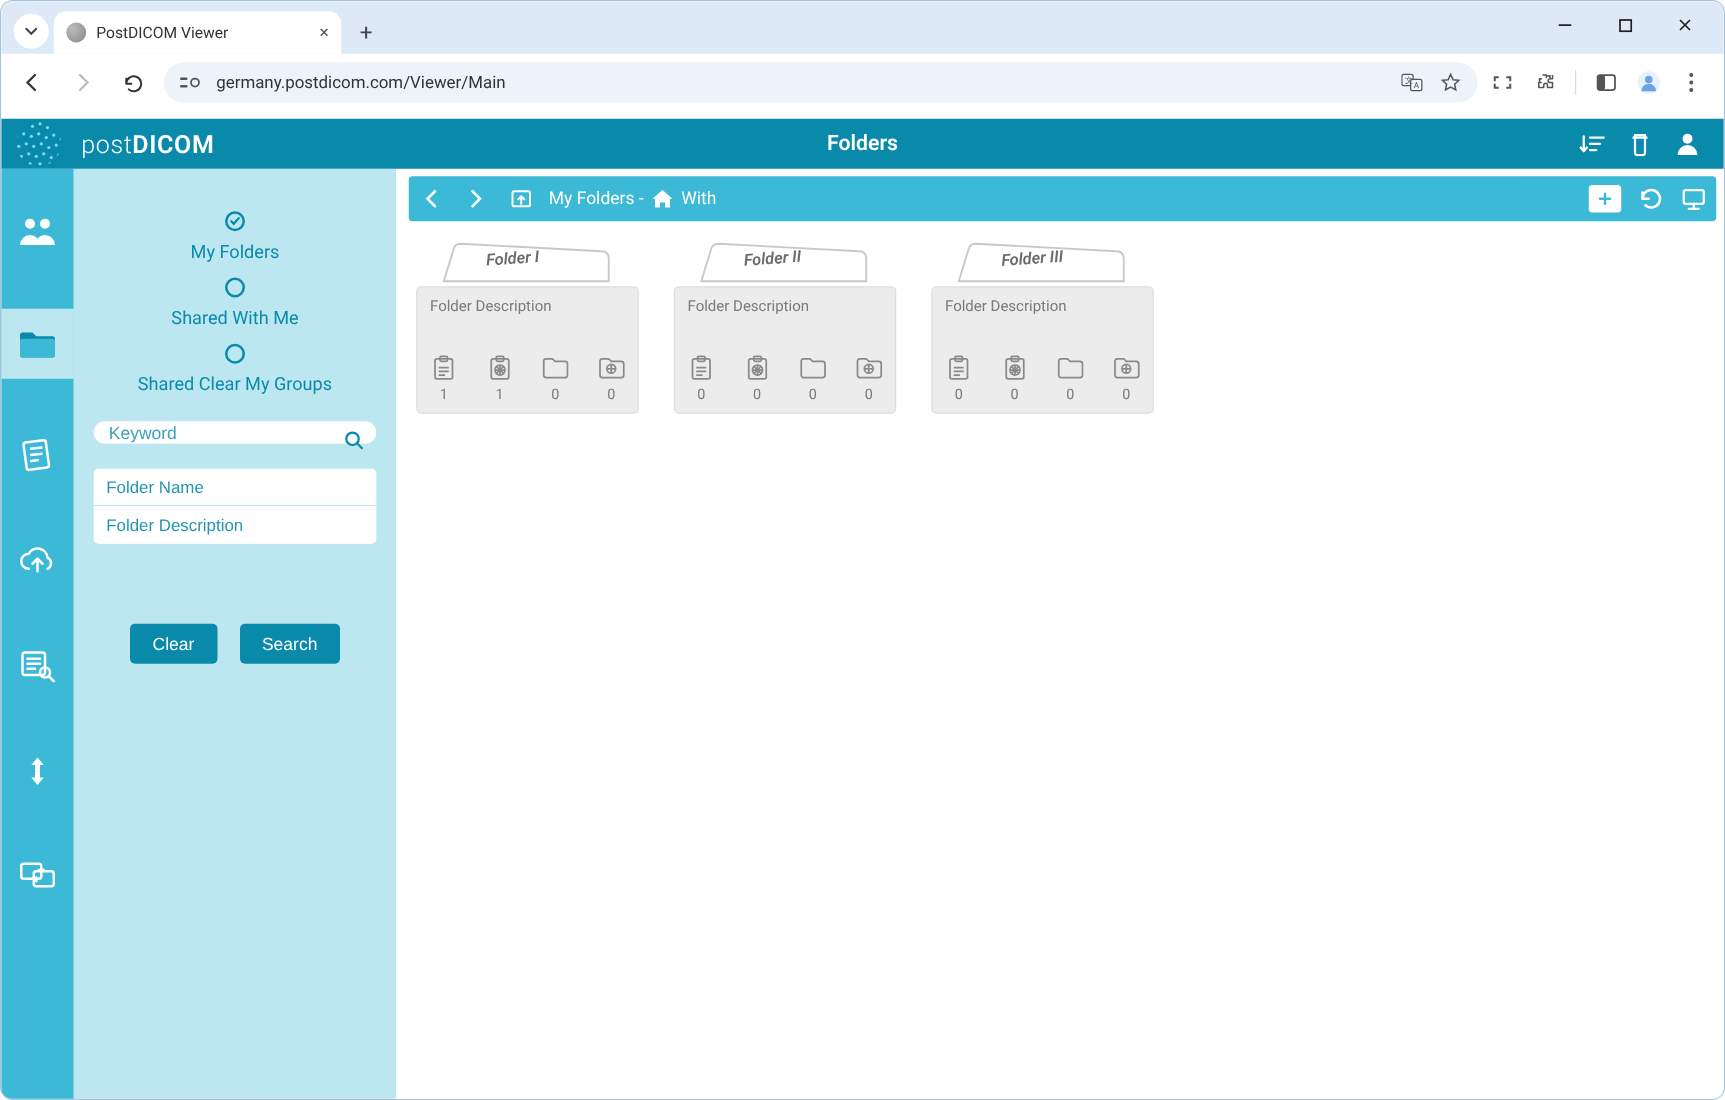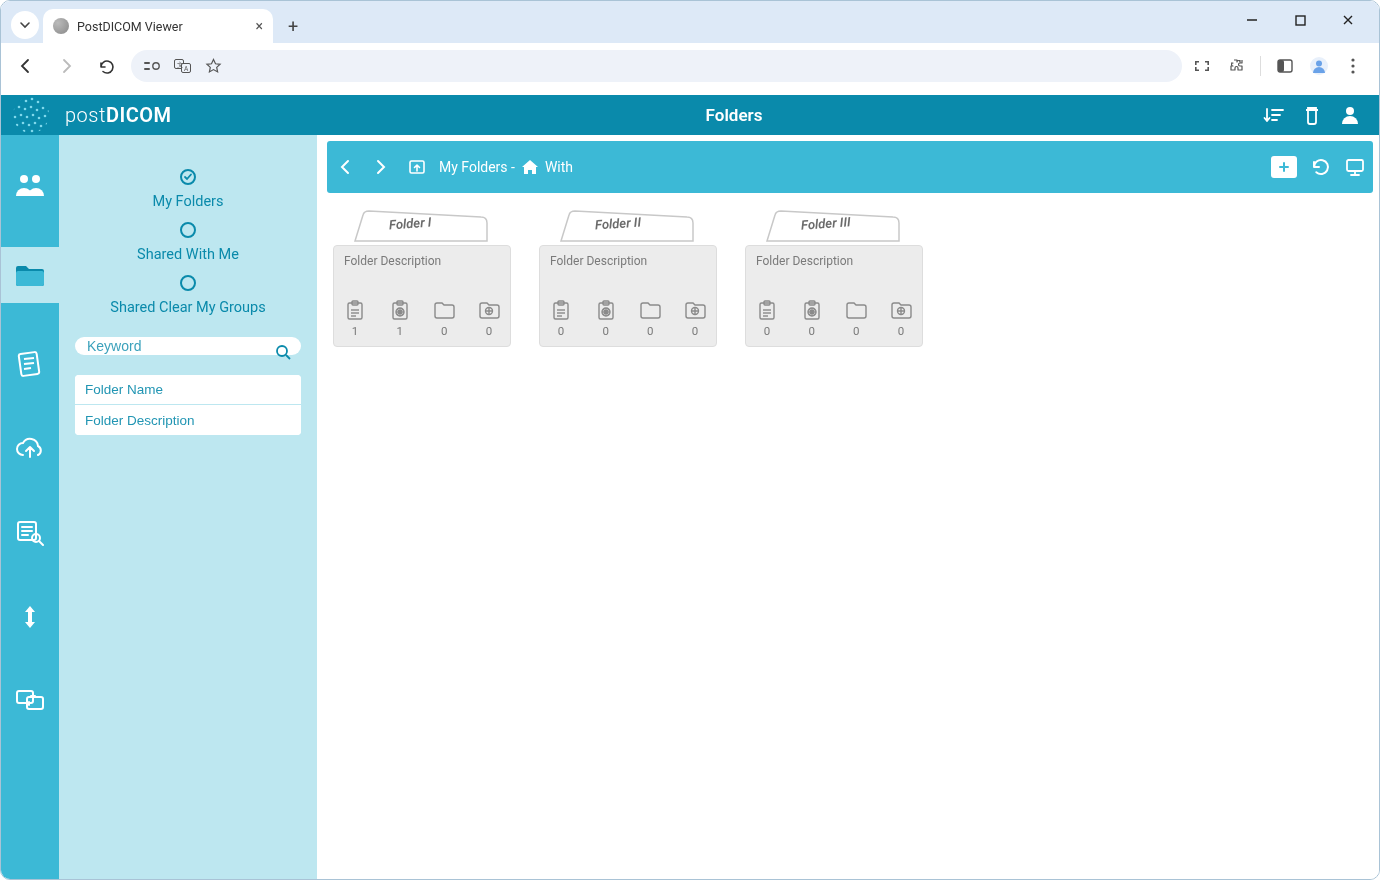--- a/index.html
+++ b/index.html
@@ -28,21 +28,21 @@
   .ext-row { display: flex; gap: 14px; align-items: center; padding-right: 6px; }
   .divider-v { width: 1px; height: 20px; background: #ddd; }
 
   
   .app { height: calc(880px - 88px); display: flex; flex-direction: column; }
   .app-header { height: 40px; background: #0a8aab; display: flex; align-items: center; color: #fff; position: relative; gap: 17px; }
   .brand { display: flex; align-items: center; gap: 10px; padding-left: 6px; }
   .brand-logo { width: 48px; height: 40px; display: flex; align-items: center; justify-content: center; }
   .brand-text { font-size: 20px; font-weight: 600; letter-spacing: .5px; }
   .brand-text .light { font-weight: 300; }
-  .header-title { position: absolute; left: 50%; transform: translateX(-50%); font-size: 17px; font-weight: 600; margin-left: 44px; }
+  .header-title { position: absolute; left: 50%; transform: translateX(-50%); font-size: 17px; font-weight: 600; }
   .header-right { margin-left: auto; display: flex; gap: 18px; padding-right: 18px; align-items: center; }
 
   .app-body { flex: 1; display: flex; min-height: 0; }
   .rail { width: 58px; background: #3cb9d6; display: flex; flex-direction: column; align-items: center; padding-top: 88px; gap: 40px; }
   .rail-item { width: 44px; height: 44px; display: flex; align-items: center; justify-content: center; color: #fff; cursor: pointer; border-radius: 6px; }
   .rail-item.active { background: #bde7f0; color: #0a8aab; width: 58px; border-radius: 0; height: 56px; }
   .rail-item.active::after { content: ''; }
 
   .side-panel { width: 258px; background: #bde7f0; padding: 34px 16px 16px 16px; display: flex; flex-direction: column; gap: 20px; color: #0a8aab; }
   .radio-list { display: flex; flex-direction: column; gap: 12px; font-size: 14.5px; }
@@ -58,21 +58,21 @@
 
   .filter-box { background: #fff; border-radius: 4px; overflow: hidden; }
   .filter-box input { width: 100%; height: 30px; border: none; border-bottom: 1px solid #bde7f0; padding: 0 10px; font-size: 13.5px; color: #0a8aab; outline: none; }
   .filter-box input:last-child { border-bottom: none; }
   .filter-box input::placeholder { color: #0a8aab; opacity: .9; }
 
   .btn-row { display: flex; justify-content: center; gap: 18px; margin-top: 44px; }
   .btn { padding: 8px 18px; background: #0a8aab; color: #fff; border: none; border-radius: 4px; font-size: 14px; cursor: pointer; }
 
   .main { flex: 1; background: #fff; border-left: 4px solid #fff; display: flex; flex-direction: column; padding: 6px; }
-  .crumb-bar { height: 52px; background: #3cb9d6; border-radius: 3px; display: flex; align-items: center; color: #fff; padding: 0 8px; gap: 12px; font-size: 14px; }
+  .crumb-bar { height: 36px; background: #3cb9d6; border-radius: 3px; display: flex; align-items: center; color: #fff; padding: 0 8px; gap: 12px; font-size: 14px; }
   .crumb-nav { display: flex; gap: 16px; align-items: center; }
   .crumb-btn { width: 20px; height: 20px; display: flex; align-items: center; justify-content: center; cursor: pointer; }
   .crumb-text { display: flex; align-items: center; gap: 6px; }
   .crumb-right { margin-left: auto; display: flex; gap: 14px; align-items: center; }
   .add-folder { background: #fff; color: #3cb9d6; width: 26px; height: 22px; border-radius: 3px; display: flex; align-items: center; justify-content: center; font-weight: bold; }
 
   .folders-area { flex: 1; padding: 16px 6px; display: flex; gap: 28px; align-items: flex-start; flex-wrap: wrap; }
   .folder-card { width: 178px; cursor: pointer; }
   .folder-tab { height: 36px; position: relative; }
   .folder-tab svg { position: absolute; left: 10px; top: 0; }
@@ -137,20 +137,21 @@
         </svg>
       </div>
     <div class="addr-bar">
       <span class="site-chip">
           <svg width="18" height="14" viewBox="0 0 18 14">
             <rect x="0" y="3" width="6" height="2" rx="1" fill="#555"></rect>
             <rect x="0" y="9" width="6" height="2" rx="1" fill="#555"></rect>
             <circle cx="12" cy="7" r="3.2" stroke="#555" stroke-width="1.4" fill="none"></circle>
           </svg>
         </span>
+      <span class="url">germany.postdicom.com/Viewer/Main</span>
       <div class="addr-icons">
         <span class="addr-icon">
             <svg width="18" height="16" viewBox="0 0 18 16">
               <rect x="0.5" y="1.5" width="9" height="9" rx="1.5" stroke="#555" fill="none"></rect>
               <rect x="7.5" y="5.5" width="9" height="9" rx="1.5" stroke="#555" fill="#eef2f9"></rect>
               <text x="3" y="8.5" font-size="6.5" fill="#555">文</text>
               <text x="10" y="12.5" font-size="6.5" fill="#555">A</text>
             </svg>
           </span>
         <span class="addr-icon">
@@ -351,20 +352,24 @@
               <line x1="11" y1="11" x2="15" y2="15"></line>
             </svg>
           </span>
       </div>
 
       <div class="filter-box">
         <input type="text" placeholder="Folder Name" style="">
         <input type="text" placeholder="Folder Description" style="">
       </div>
 
+      <div class="btn-row">
+        <button class="btn">Clear</button>
+        <button class="btn">Search</button>
+      </div>
     </div>
 
     <div class="main">
       <div class="crumb-bar">
         <div class="crumb-nav">
           <span class="crumb-btn">
               <svg width="12" height="16" viewBox="0 0 12 16">
                 <path d="M9 2L3 8l6 6" stroke="#fff" stroke-width="2" fill="none" stroke-linecap="round"></path>
               </svg>
             </span>

